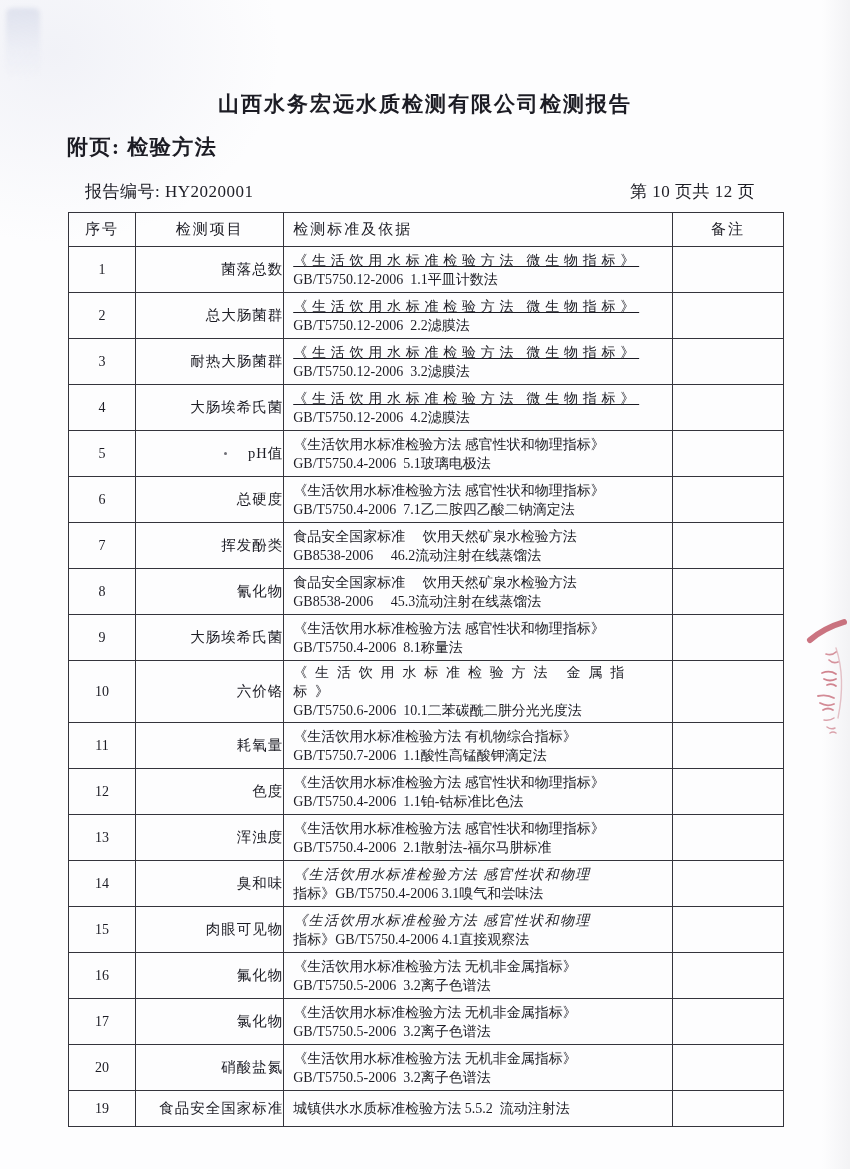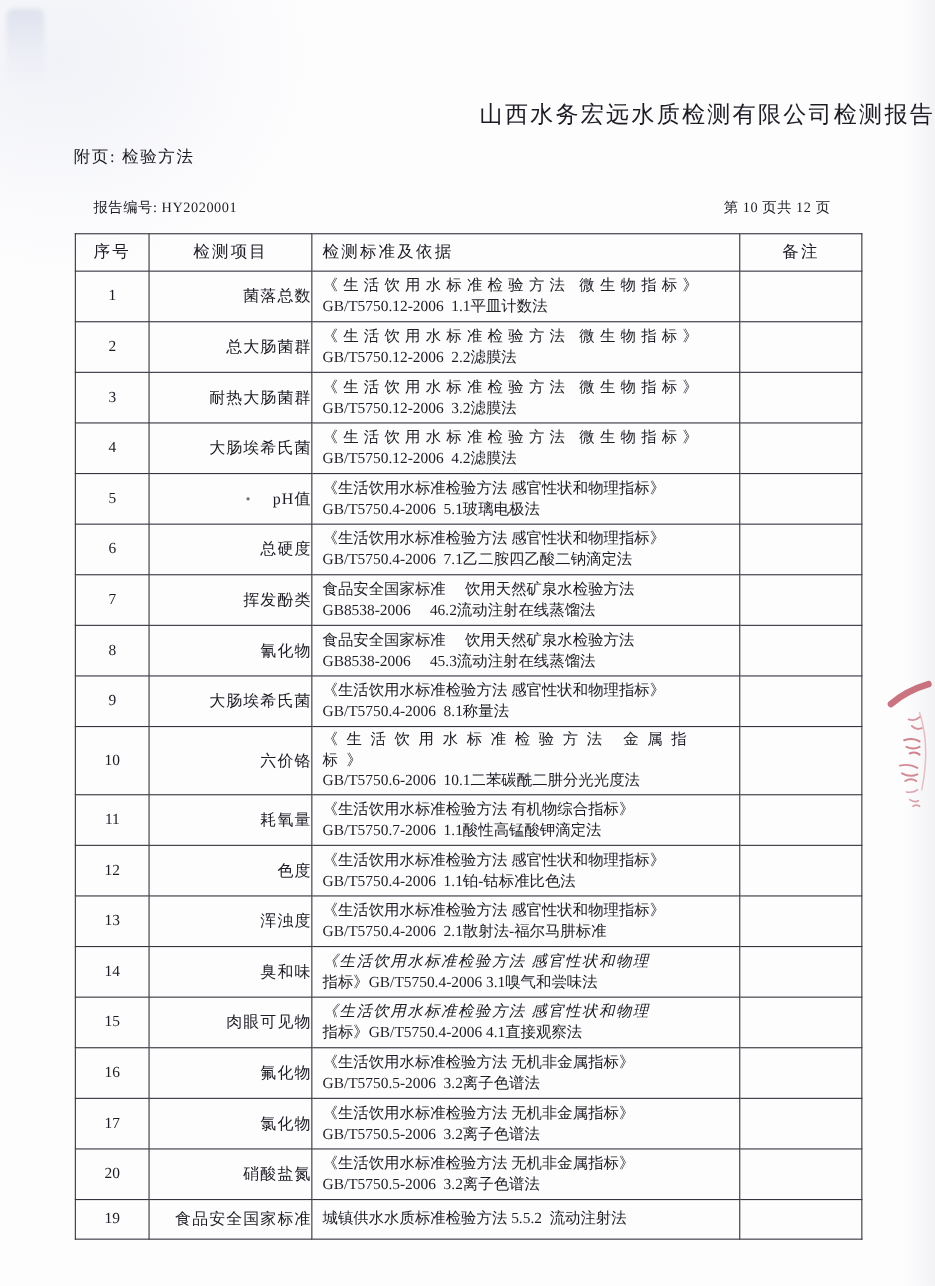--- a/index.html
+++ b/index.html
@@ -16,48 +16,48 @@
   }
   .haze{
     position:absolute;left:0;top:0;width:300px;height:260px;
     background:radial-gradient(ellipse at 18% 20%,rgba(213,216,232,.30),rgba(255,255,255,0) 65%);
   }
   .edge-shade{
     position:absolute;right:0;top:0;width:28px;height:100%;
     background:linear-gradient(to right,rgba(255,255,255,0),rgba(206,206,212,.22));
   }
   .page-title{
-    position:absolute;top:90px;left:0;width:100%;text-align:right;
-    font-size:21px;font-weight:normal;letter-spacing:2px;
+    position:absolute;top:90px;left:0;width:100%;text-align:center;
+    font-size:21px;font-weight:bold;letter-spacing:2px;
   }
   .page-subtitle{
     position:absolute;top:133px;left:67px;
-    font-size:15px;font-weight:normal;letter-spacing:1.5px;text-align:center;
+    font-size:21px;font-weight:bold;letter-spacing:1.5px;text-align:center;
   }
   .meta{
     position:absolute;top:180px;left:85px;width:670px;
-    display:flex;justify-content:space-between;font-size:13px;letter-spacing:.5px;
+    display:flex;justify-content:space-between;font-size:17px;letter-spacing:.5px;
   }
   table.methods{
     position:absolute;top:212px;left:68px;width:716px;
     border-collapse:collapse;table-layout:fixed;
   }
   .methods th,.methods td{
     border:1.6px solid #34343c;font-weight:normal;
     font-size:14px;vertical-align:middle;padding:0;
   }
   .methods th{height:33px;font-size:15px;letter-spacing:2px;}
   .methods th.h-std{text-align:left;padding-left:9px;}
   .methods td{height:41px;}
   tr.single td{height:31px;}
   td.num{text-align:center;font-size:14px;}
   td.item{text-align:right;font-size:14.5px;letter-spacing:1px;}
   td.std{padding:2px 6px 2px 9px;line-height:19px;}
   td.std .line{white-space:pre-wrap;}
-  .sp1{letter-spacing:.34em;}
+  .sp1{letter-spacing:.34em;text-decoration:underline;}
   .sp2{letter-spacing:.56em;}
   .ctr{letter-spacing:.10em;font-style:italic;}
   .stray-dot{position:absolute;left:224px;top:452px;width:3px;height:3px;border-radius:50%;background:#55555e;opacity:.85;}
   .stamp{position:absolute;right:0;top:618px;width:48px;height:122px;opacity:.82;}
 </style>
 </head>
 <body>
 
 <div class="sheet">
 

